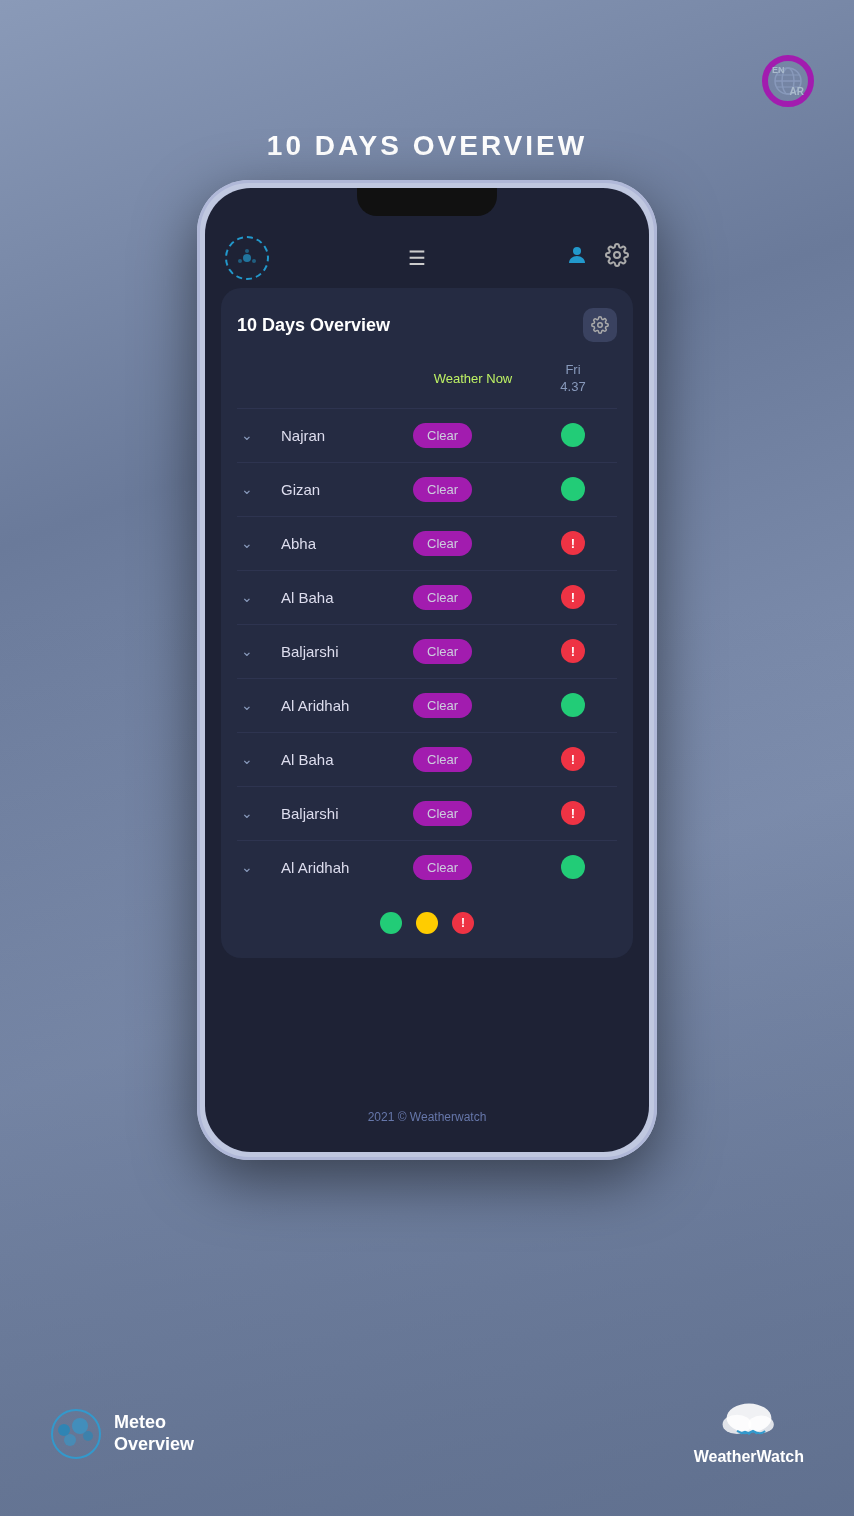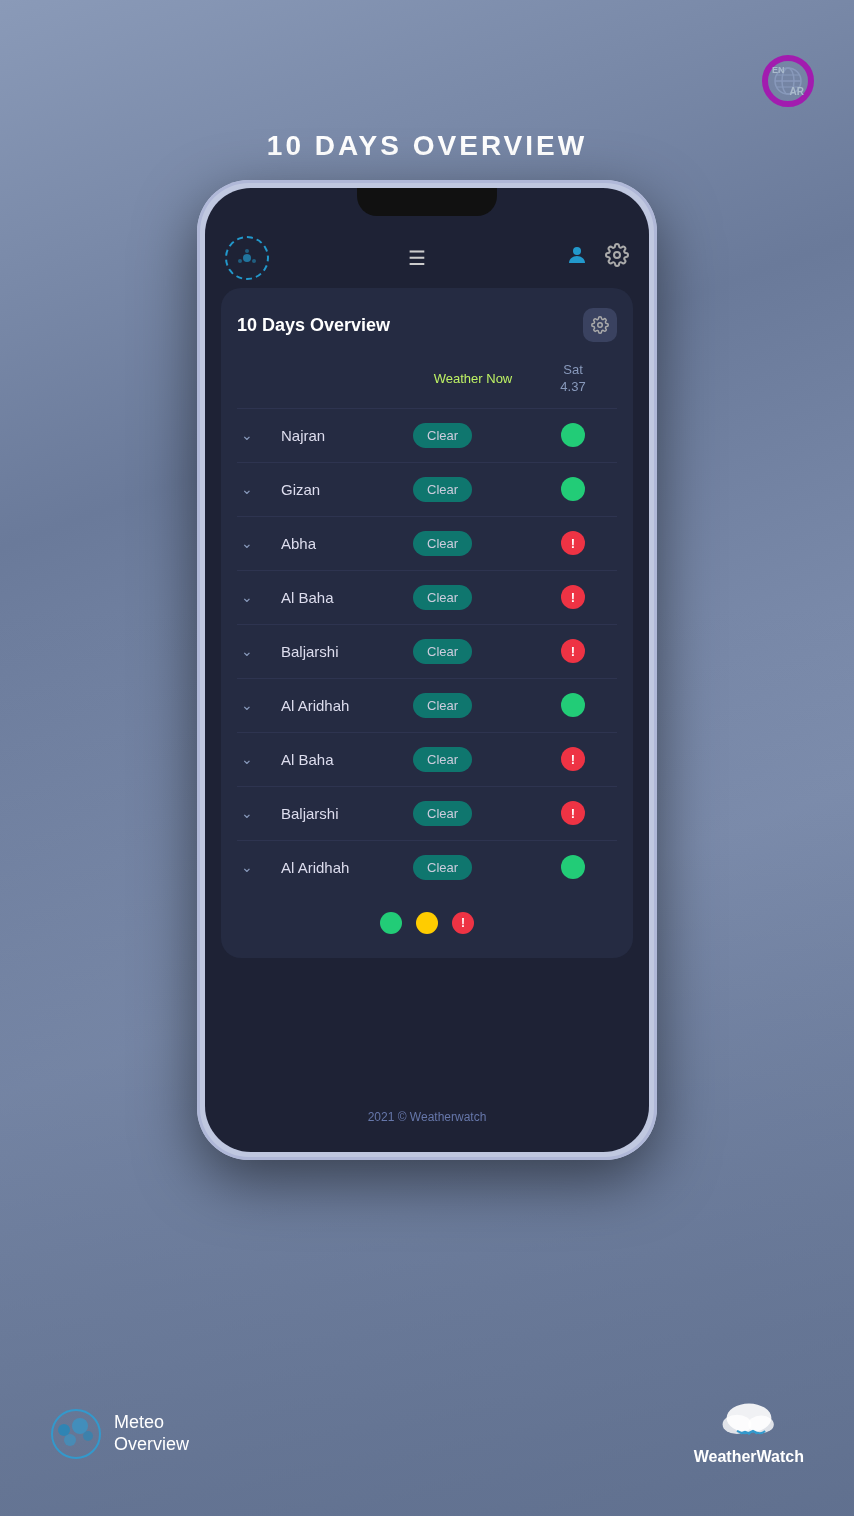--- a/index.html
+++ b/index.html
@@ -250,21 +250,21 @@
       cursor: pointer;
     }
 
     .location-name {
       color: #dde;
       font-size: 15px;
       font-weight: 500;
     }
 
     .weather-badge {
-      background: #0f766e;
+      background: #a21caf;
       color: #ccd;
       font-size: 13px;
       padding: 5px 14px;
       border-radius: 20px;
       text-align: center;
       display: inline-block;
     }
 
     .status-dot {
       width: 24px;
@@ -332,21 +332,21 @@
       color: #fff;
     }
 
     .brand-logo-meteo {
       width: 52px;
       height: 52px;
     }
 
     .brand-meteo-text {
       font-size: 18px;
-      font-weight: 400;
+      font-weight: 700;
       line-height: 1.2;
       color: #fff;
     }
 
     .brand-weatherwatch {
       display: flex;
       flex-direction: column;
       align-items: center;
       color: #fff;
     }
@@ -426,21 +426,21 @@
               <path d="M19.4 15a1.65 1.65 0 0 0 .33 1.82l.06.06a2 2 0 0 1-2.83 2.83l-.06-.06a1.65 1.65 0 0 0-1.82-.33 1.65 1.65 0 0 0-1 1.51V21a2 2 0 0 1-4 0v-.09A1.65 1.65 0 0 0 9 19.4a1.65 1.65 0 0 0-1.82.33l-.06.06a2 2 0 0 1-2.83-2.83l.06-.06A1.65 1.65 0 0 0 4.68 15a1.65 1.65 0 0 0-1.51-1H3a2 2 0 0 1 0-4h.09A1.65 1.65 0 0 0 4.6 9a1.65 1.65 0 0 0-.33-1.82l-.06-.06a2 2 0 0 1 2.83-2.83l.06.06A1.65 1.65 0 0 0 9 4.68a1.65 1.65 0 0 0 1-1.51V3a2 2 0 0 1 4 0v.09a1.65 1.65 0 0 0 1 1.51 1.65 1.65 0 0 0 1.82-.33l.06-.06a2 2 0 0 1 2.83 2.83l-.06.06A1.65 1.65 0 0 0 19.4 9a1.65 1.65 0 0 0 1.51 1H21a2 2 0 0 1 0 4h-.09a1.65 1.65 0 0 0-1.51 1z"></path>
             </svg>
           </div>
         </div>
 
         <div class="col-headers">
           <div></div>
           <div></div>
           <div class="col-header-weather">Weather Now</div>
           <div class="col-header-day">
-            <span>Sat</span><br>
+            <span>Fri</span><br>
             <span>4.37</span>
           </div>
         </div>
 
         <div id="location-rows">
             <div class="location-row">
               <div class="chevron-icon">⌄</div>
               <div class="location-name">Najran</div>
               <div><span class="weather-badge">Clear</span></div>
               <div style="display: flex; justify-content: center;">

